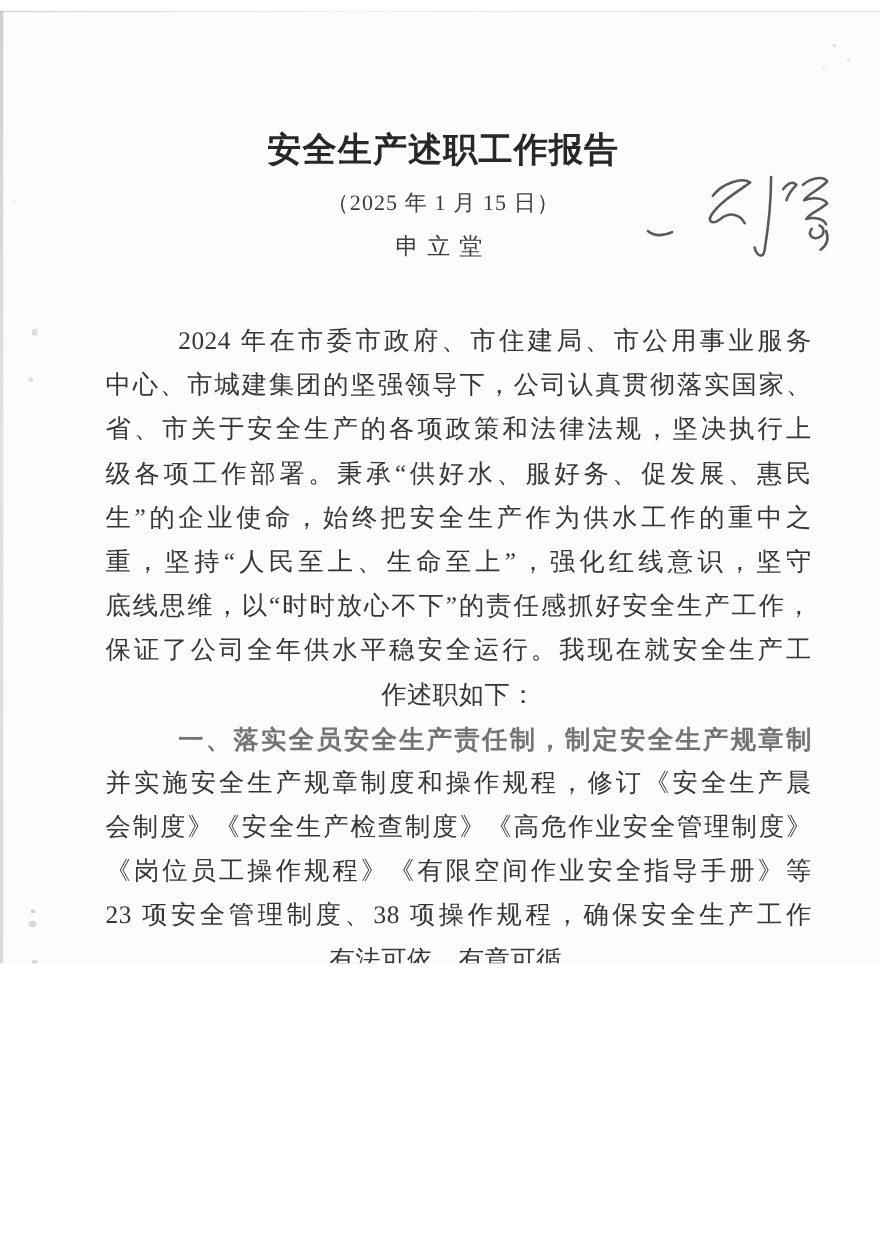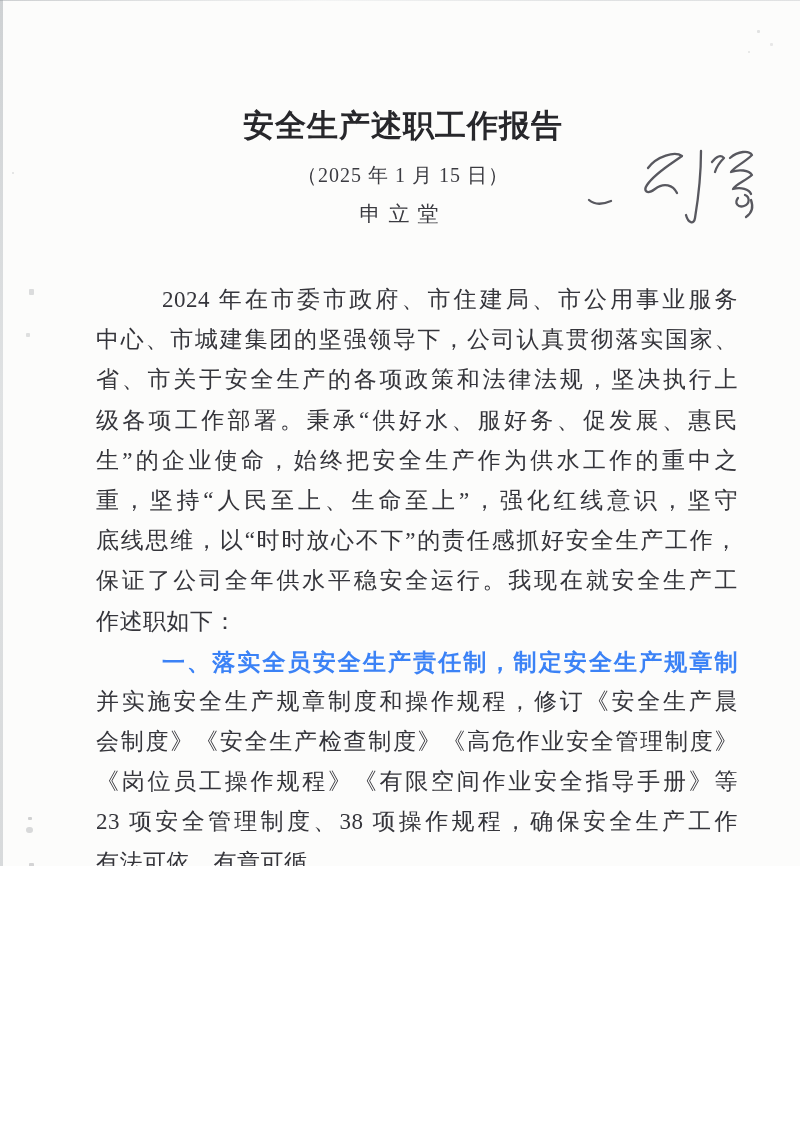--- a/index.html
+++ b/index.html
@@ -3,20 +3,21 @@
 <meta charset="utf-8">
 <style>
   html, body { margin: 0; padding: 0; background: #ffffff; }
   .page {
     position: relative;
     width: 800px;
     height: 866px;
     background: #fcfcfb;
     overflow: hidden;
     font-family: "Liberation Serif", "DejaVu Serif", serif;
+    margin-top: 10px;
   }
   
   .edge-left {
     position: absolute; left: 0; top: 0; width: 3px; height: 1131px;
     background: linear-gradient(180deg, #bfc3c6 0%, #d6d9db 35%, #cdd0d2 70%, #c6c9cc 100%);
     opacity: .75;
   }
   .edge-top {
     position: absolute; left: 0; top: 0; width: 800px; height: 1px;
     background: linear-gradient(90deg, rgba(150,155,160,.45), rgba(205,210,214,.2) 40%, rgba(170,175,180,.35) 75%, rgba(160,165,170,.3));
@@ -52,32 +53,33 @@
   }
   
   .doc-body {
     position: absolute; left: 96px; top: 280px; width: 642px;
     color: #35353b;
   }
   .line {
     height: 40.2px; line-height: 40.2px;
     font-size: 23px; letter-spacing: 0.5px;
     white-space: normal;
+    text-align: center;
   }
   .line.just {
     text-align: justify;
     text-align-last: justify;
     -moz-text-align-last: justify;
     text-justify: inter-ideograph;
   }
   .line.indent { padding-left: 66px; }
   .seg-bold {
     font-weight: 700;
     font-family: "Liberation Sans", "DejaVu Sans", sans-serif;
-    color: #3b82f6;
+    color: #737373;
   }
   .page-number {
     position: absolute; left: 0; top: 1036px; width: 806px;
     text-align: center; font-size: 15px; color: #4c4c50;
     font-family: "DejaVu Serif", serif;
   }
   
   .signature { position: absolute; left: 585px; top: 138px; width: 180px; height: 95px; }
   .signature path {
     fill: none; stroke: #414149; stroke-width: 2.3;

